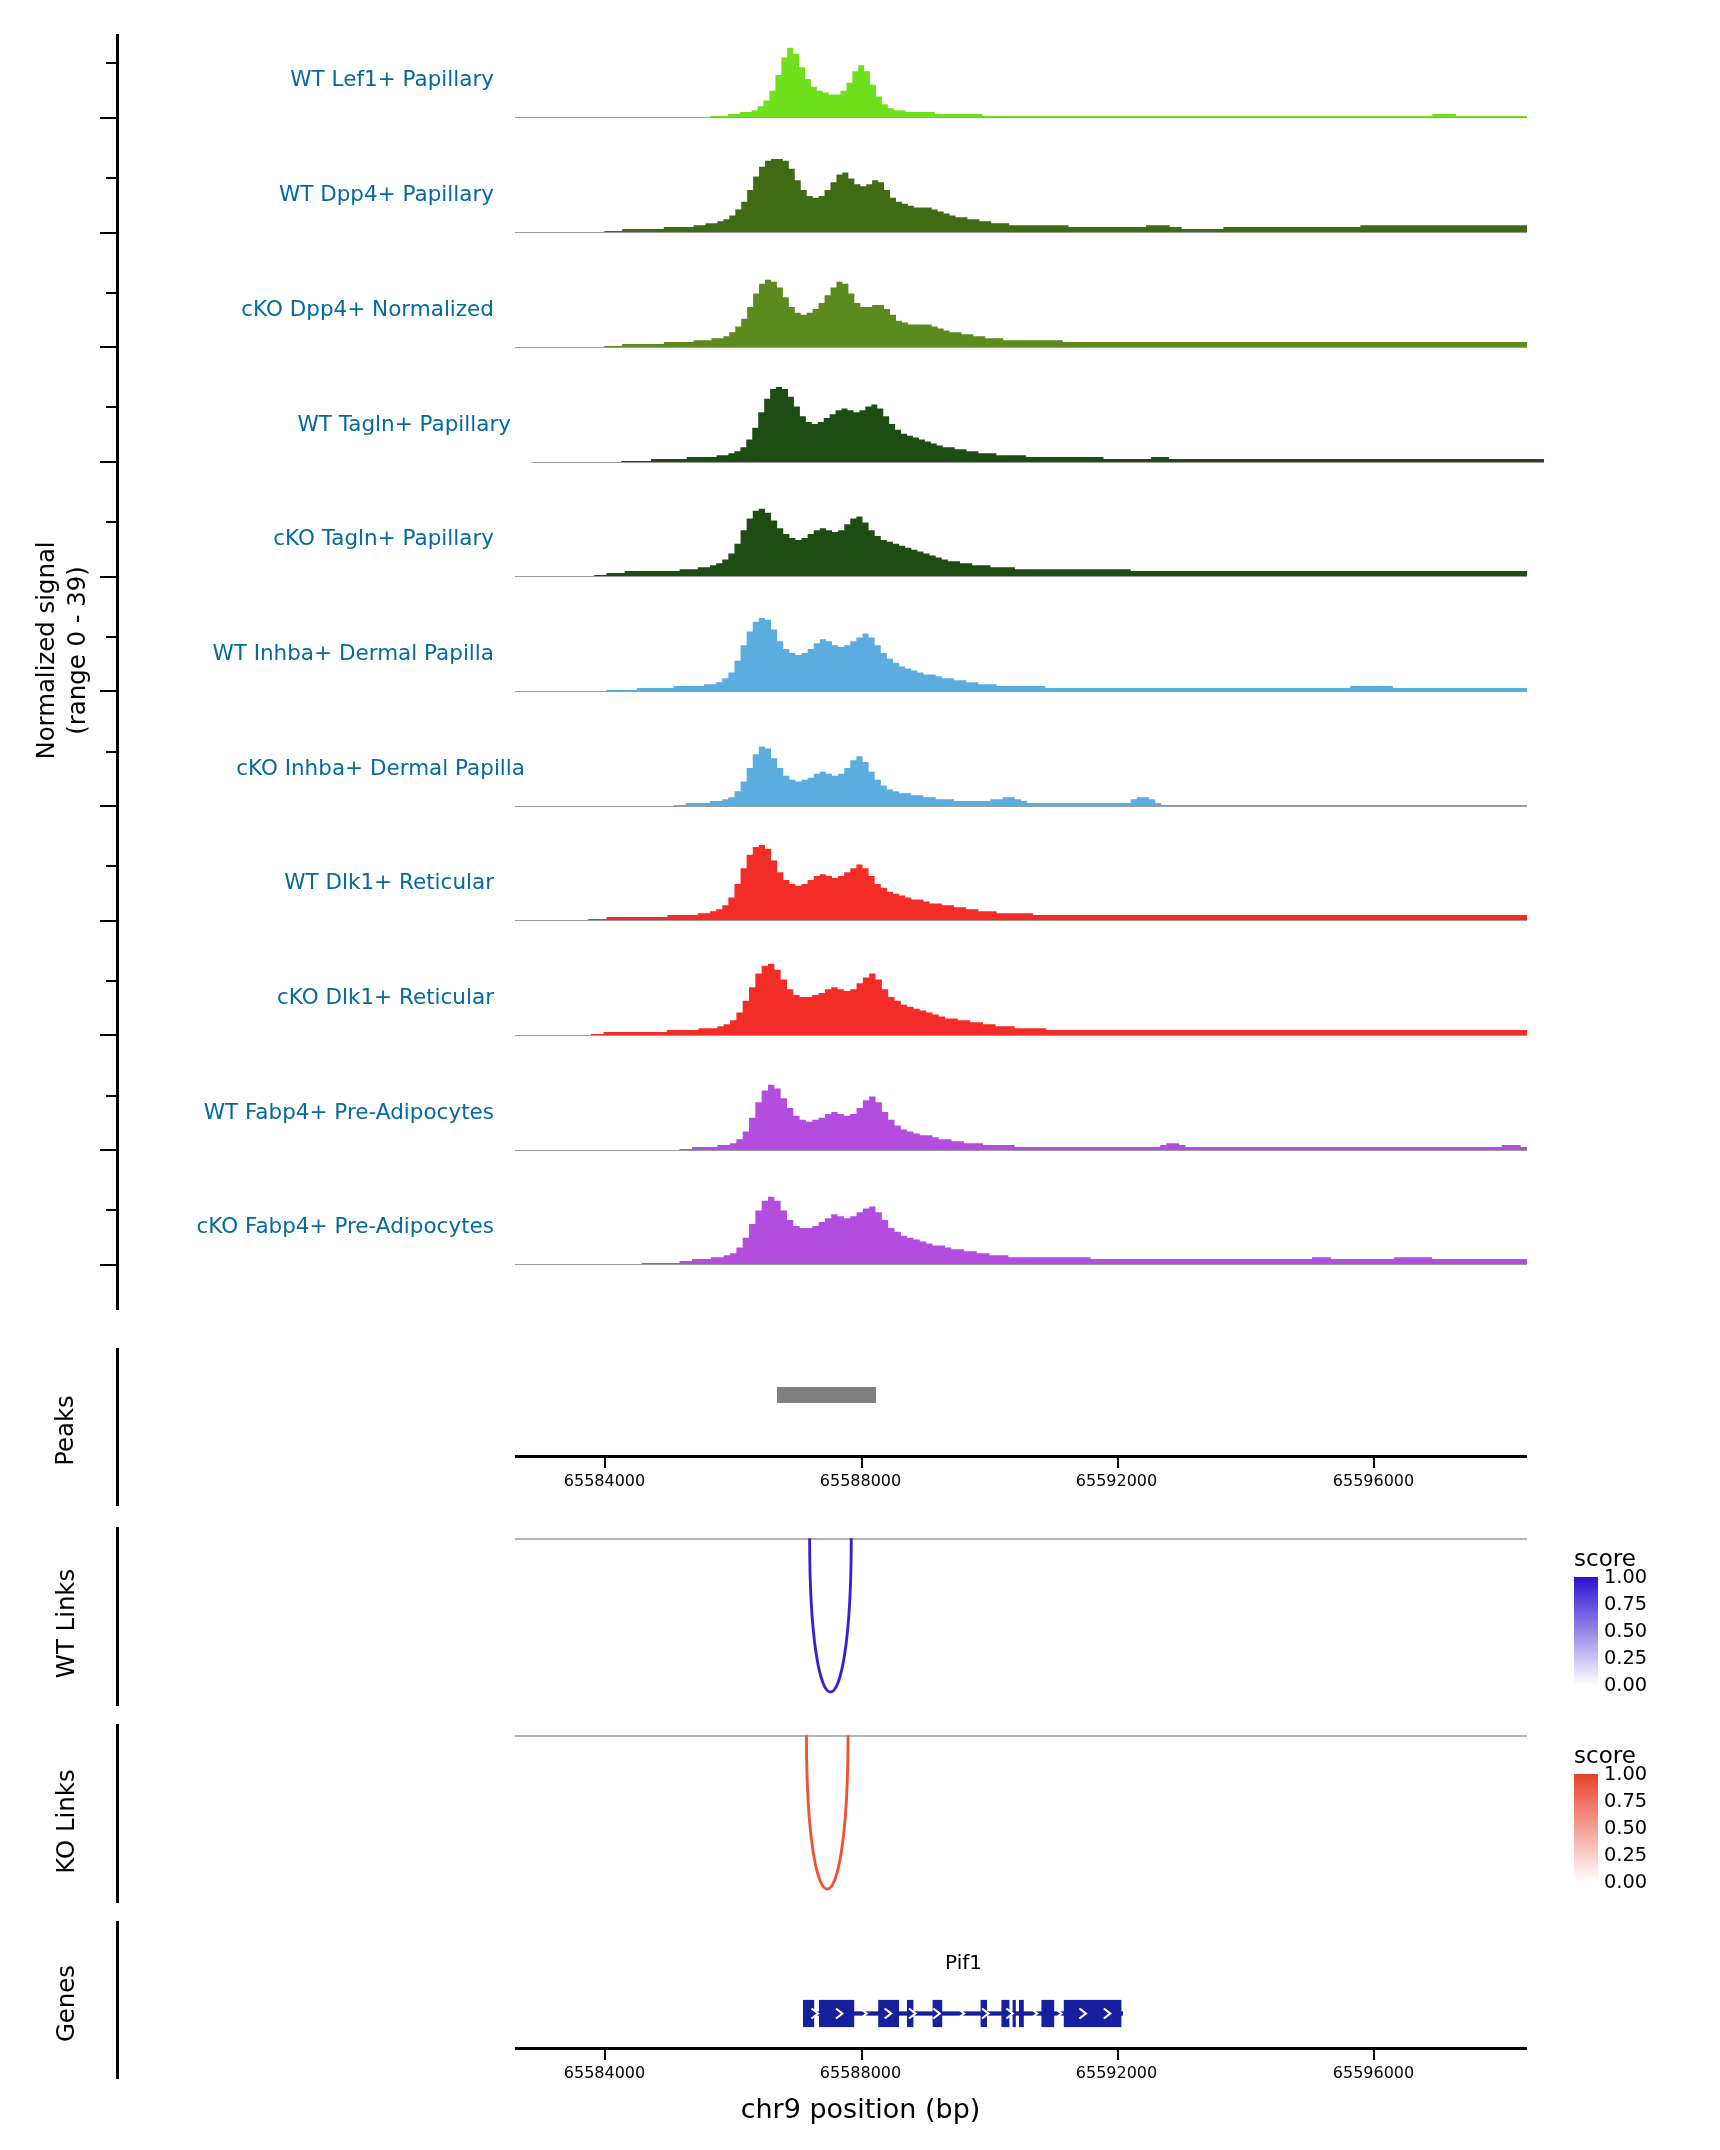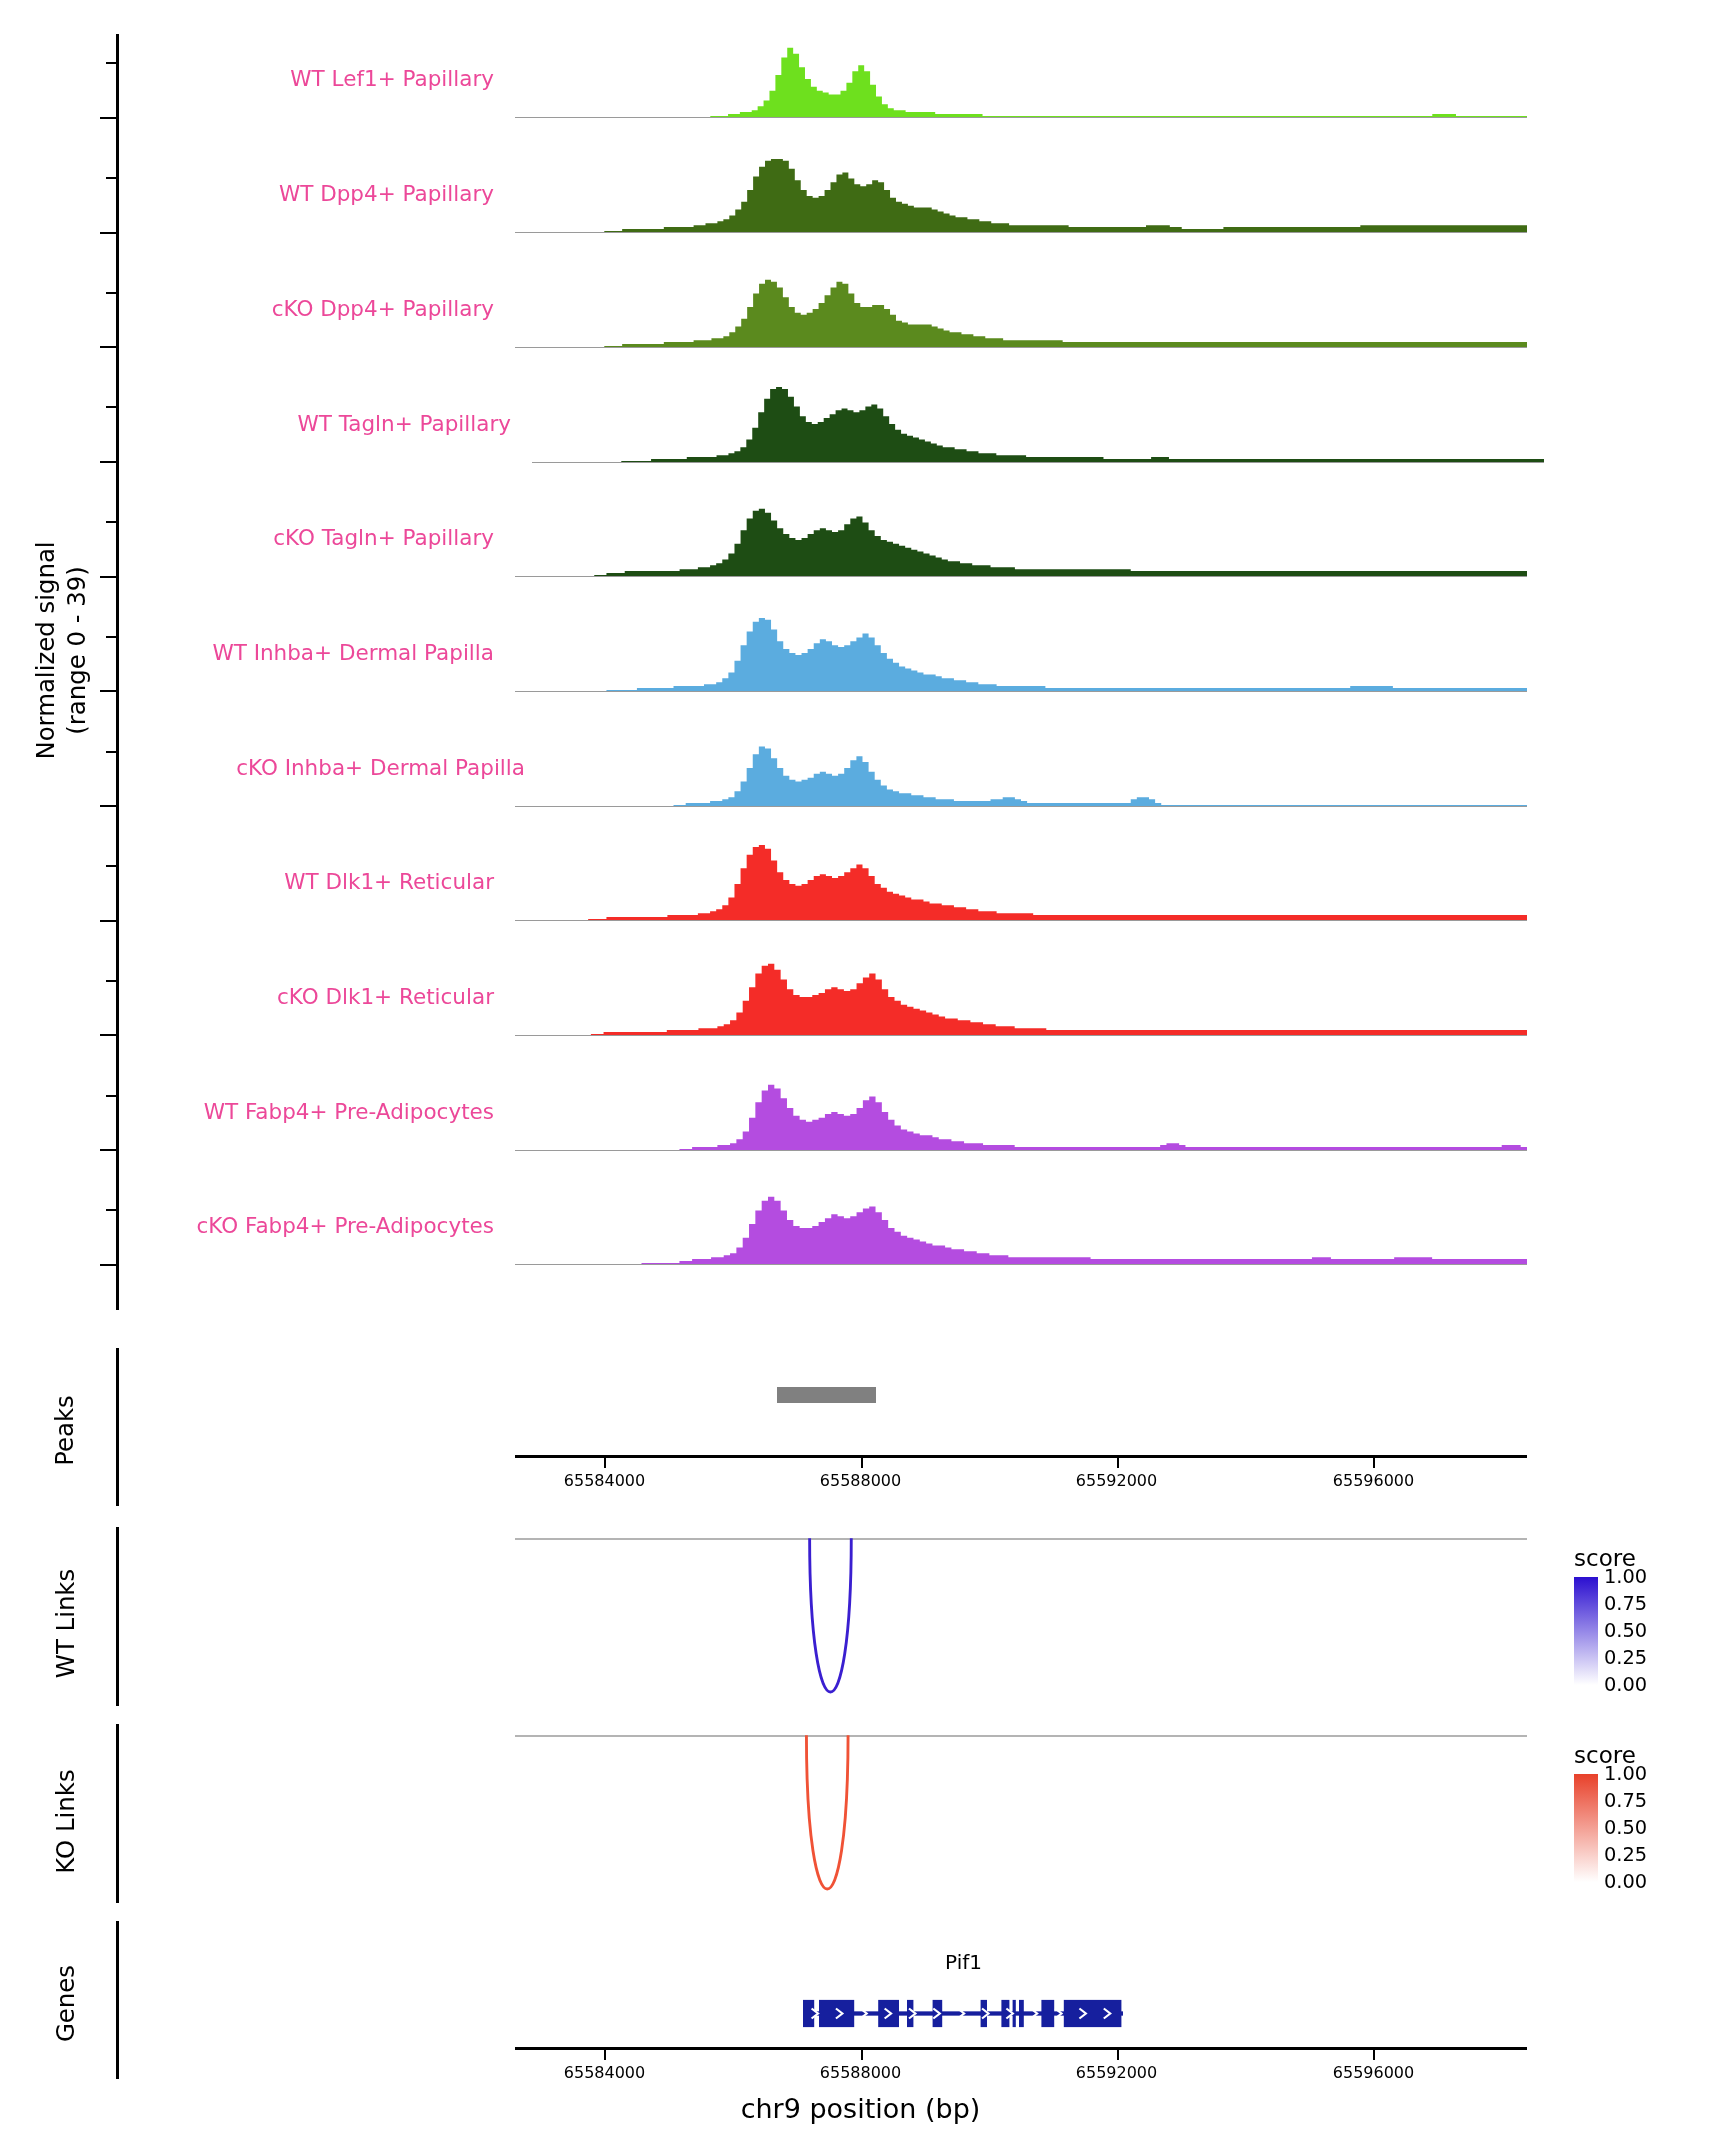--- a/index.html
+++ b/index.html
@@ -48,21 +48,21 @@
     position: absolute;
     left: 0;
     width: 1721px;
   }
   .track-label {
     position: absolute;
     right: 0;
     width: 387px;
     text-align: right;
     font-size: 21.5px;
-    color: #ec4899;
+    color: #0369a1;
     white-space: nowrap;
   }
   .track-canvas {
     position: absolute;
     left: 515px;
     width: 1012px;
   }
   .baseline {
     position: absolute;
     left: 0; right: 0;
@@ -193,21 +193,21 @@
       <div class="track" style="top: 154px; height: 79px;">
         <div class="track-label" style="right: 1227px; top: 27px;">WT Dpp4+ Papillary</div>
         <div class="track-canvas" style="top: 0px; height: 79px;">
           <svg width="1012" height="79" viewBox="0 0 1412 110">
             <path d="M 0 110 L 0.00 110.00 L 8.31 110.00 L 8.31 110.00 L 16.61 110.00 L 16.61 110.00 L 24.92 110.00 L 24.92 110.00 L 33.22 110.00 L 33.22 110.00 L 41.53 110.00 L 41.53 110.00 L 49.84 110.00 L 49.84 110.00 L 58.14 110.00 L 58.14 110.00 L 66.45 110.00 L 66.45 110.00 L 74.75 110.00 L 74.75 110.00 L 83.06 110.00 L 83.06 110.00 L 91.36 110.00 L 91.36 110.00 L 99.67 110.00 L 99.67 110.00 L 107.98 110.00 L 107.98 110.00 L 116.28 110.00 L 116.28 110.00 L 124.59 110.00 L 124.59 107.28 L 132.89 107.28 L 132.89 107.28 L 141.20 107.28 L 141.20 107.28 L 149.51 107.28 L 149.51 104.56 L 157.81 104.56 L 157.81 104.56 L 166.12 104.56 L 166.12 104.56 L 174.42 104.56 L 174.42 104.56 L 182.73 104.56 L 182.73 104.56 L 191.04 104.56 L 191.04 104.56 L 199.34 104.56 L 199.34 104.56 L 207.65 104.56 L 207.65 101.85 L 215.95 101.85 L 215.95 101.85 L 224.26 101.85 L 224.26 101.85 L 232.56 101.85 L 232.56 101.85 L 240.87 101.85 L 240.87 101.85 L 249.18 101.85 L 249.18 99.13 L 257.48 99.13 L 257.48 99.13 L 265.79 99.13 L 265.79 96.41 L 274.09 96.41 L 274.09 96.41 L 282.40 96.41 L 282.40 93.69 L 290.71 93.69 L 290.71 90.97 L 299.01 90.97 L 299.01 85.54 L 307.32 85.54 L 307.32 77.38 L 315.62 77.38 L 315.62 66.51 L 323.93 66.51 L 323.93 50.21 L 332.24 50.21 L 332.24 31.18 L 340.54 31.18 L 340.54 17.59 L 348.85 17.59 L 348.85 9.44 L 357.15 9.44 L 357.15 6.72 L 365.46 6.72 L 365.46 6.72 L 373.76 6.72 L 373.76 9.44 L 382.07 9.44 L 382.07 20.31 L 390.38 20.31 L 390.38 36.62 L 398.68 36.62 L 398.68 50.21 L 406.99 50.21 L 406.99 58.36 L 415.29 58.36 L 415.29 61.08 L 423.60 61.08 L 423.60 58.36 L 431.91 58.36 L 431.91 50.21 L 440.21 50.21 L 440.21 39.33 L 448.52 39.33 L 448.52 28.46 L 456.82 28.46 L 456.82 25.74 L 465.13 25.74 L 465.13 33.90 L 473.44 33.90 L 473.44 42.05 L 481.74 42.05 L 481.74 44.77 L 490.05 44.77 L 490.05 42.05 L 498.35 42.05 L 498.35 36.62 L 506.66 36.62 L 506.66 39.33 L 514.96 39.33 L 514.96 50.21 L 523.27 50.21 L 523.27 61.08 L 531.58 61.08 L 531.58 66.51 L 539.88 66.51 L 539.88 69.23 L 548.19 69.23 L 548.19 71.95 L 556.49 71.95 L 556.49 74.67 L 564.80 74.67 L 564.80 74.67 L 573.11 74.67 L 573.11 74.67 L 581.41 74.67 L 581.41 77.38 L 589.72 77.38 L 589.72 80.10 L 598.02 80.10 L 598.02 82.82 L 606.33 82.82 L 606.33 85.54 L 614.64 85.54 L 614.64 88.26 L 622.94 88.26 L 622.94 88.26 L 631.25 88.26 L 631.25 90.97 L 639.55 90.97 L 639.55 90.97 L 647.86 90.97 L 647.86 93.69 L 656.16 93.69 L 656.16 93.69 L 664.47 93.69 L 664.47 96.41 L 672.78 96.41 L 672.78 96.41 L 681.08 96.41 L 681.08 96.41 L 689.39 96.41 L 689.39 99.13 L 697.69 99.13 L 697.69 99.13 L 706.00 99.13 L 706.00 99.13 L 714.31 99.13 L 714.31 99.13 L 722.61 99.13 L 722.61 99.13 L 730.92 99.13 L 730.92 99.13 L 739.22 99.13 L 739.22 99.13 L 747.53 99.13 L 747.53 99.13 L 755.84 99.13 L 755.84 99.13 L 764.14 99.13 L 764.14 99.13 L 772.45 99.13 L 772.45 101.85 L 780.75 101.85 L 780.75 101.85 L 789.06 101.85 L 789.06 101.85 L 797.36 101.85 L 797.36 101.85 L 805.67 101.85 L 805.67 101.85 L 813.98 101.85 L 813.98 101.85 L 822.28 101.85 L 822.28 101.85 L 830.59 101.85 L 830.59 101.85 L 838.89 101.85 L 838.89 101.85 L 847.20 101.85 L 847.20 101.85 L 855.51 101.85 L 855.51 101.85 L 863.81 101.85 L 863.81 101.85 L 872.12 101.85 L 872.12 101.85 L 880.42 101.85 L 880.42 99.13 L 888.73 99.13 L 888.73 99.13 L 897.04 99.13 L 897.04 99.13 L 905.34 99.13 L 905.34 99.13 L 913.65 99.13 L 913.65 101.85 L 921.95 101.85 L 921.95 101.85 L 930.26 101.85 L 930.26 104.56 L 938.56 104.56 L 938.56 104.56 L 946.87 104.56 L 946.87 104.56 L 955.18 104.56 L 955.18 104.56 L 963.48 104.56 L 963.48 104.56 L 971.79 104.56 L 971.79 104.56 L 980.09 104.56 L 980.09 104.56 L 988.40 104.56 L 988.40 101.85 L 996.71 101.85 L 996.71 101.85 L 1005.01 101.85 L 1005.01 101.85 L 1013.32 101.85 L 1013.32 101.85 L 1021.62 101.85 L 1021.62 101.85 L 1029.93 101.85 L 1029.93 101.85 L 1038.24 101.85 L 1038.24 101.85 L 1046.54 101.85 L 1046.54 101.85 L 1054.85 101.85 L 1054.85 101.85 L 1063.15 101.85 L 1063.15 101.85 L 1071.46 101.85 L 1071.46 101.85 L 1079.76 101.85 L 1079.76 101.85 L 1088.07 101.85 L 1088.07 101.85 L 1096.38 101.85 L 1096.38 101.85 L 1104.68 101.85 L 1104.68 101.85 L 1112.99 101.85 L 1112.99 101.85 L 1121.29 101.85 L 1121.29 101.85 L 1129.60 101.85 L 1129.60 101.85 L 1137.91 101.85 L 1137.91 101.85 L 1146.21 101.85 L 1146.21 101.85 L 1154.52 101.85 L 1154.52 101.85 L 1162.82 101.85 L 1162.82 101.85 L 1171.13 101.85 L 1171.13 101.85 L 1179.44 101.85 L 1179.44 99.13 L 1187.74 99.13 L 1187.74 99.13 L 1196.05 99.13 L 1196.05 99.13 L 1204.35 99.13 L 1204.35 99.13 L 1212.66 99.13 L 1212.66 99.13 L 1220.96 99.13 L 1220.96 99.13 L 1229.27 99.13 L 1229.27 99.13 L 1237.58 99.13 L 1237.58 99.13 L 1245.88 99.13 L 1245.88 99.13 L 1254.19 99.13 L 1254.19 99.13 L 1262.49 99.13 L 1262.49 99.13 L 1270.80 99.13 L 1270.80 99.13 L 1279.11 99.13 L 1279.11 99.13 L 1287.41 99.13 L 1287.41 99.13 L 1295.72 99.13 L 1295.72 99.13 L 1304.02 99.13 L 1304.02 99.13 L 1312.33 99.13 L 1312.33 99.13 L 1320.64 99.13 L 1320.64 99.13 L 1328.94 99.13 L 1328.94 99.13 L 1337.25 99.13 L 1337.25 99.13 L 1345.55 99.13 L 1345.55 99.13 L 1353.86 99.13 L 1353.86 99.13 L 1362.16 99.13 L 1362.16 99.13 L 1370.47 99.13 L 1370.47 99.13 L 1378.78 99.13 L 1378.78 99.13 L 1387.08 99.13 L 1387.08 99.13 L 1395.39 99.13 L 1395.39 99.13 L 1403.69 99.13 L 1403.69 99.13 L 1412.00 99.13 L 1412 110 Z" fill="#3f6b14"></path>
           </svg>
           <div class="baseline"></div>
         </div>
       </div>
       <div class="track" style="top: 269px; height: 79px;">
-        <div class="track-label" style="right: 1227px; top: 27px;">cKO Dpp4+ Papillary</div>
+        <div class="track-label" style="right: 1227px; top: 27px;">cKO Dpp4+ Normalized</div>
         <div class="track-canvas" style="top: 0px; height: 79px;">
           <svg width="1012" height="79" viewBox="0 0 1412 110">
             <path d="M 0 110 L 0.00 110.00 L 8.31 110.00 L 8.31 110.00 L 16.61 110.00 L 16.61 110.00 L 24.92 110.00 L 24.92 110.00 L 33.22 110.00 L 33.22 110.00 L 41.53 110.00 L 41.53 110.00 L 49.84 110.00 L 49.84 110.00 L 58.14 110.00 L 58.14 110.00 L 66.45 110.00 L 66.45 110.00 L 74.75 110.00 L 74.75 110.00 L 83.06 110.00 L 83.06 110.00 L 91.36 110.00 L 91.36 110.00 L 99.67 110.00 L 99.67 110.00 L 107.98 110.00 L 107.98 110.00 L 116.28 110.00 L 116.28 110.00 L 124.59 110.00 L 124.59 107.28 L 132.89 107.28 L 132.89 107.28 L 141.20 107.28 L 141.20 107.28 L 149.51 107.28 L 149.51 104.56 L 157.81 104.56 L 157.81 104.56 L 166.12 104.56 L 166.12 104.56 L 174.42 104.56 L 174.42 104.56 L 182.73 104.56 L 182.73 104.56 L 191.04 104.56 L 191.04 104.56 L 199.34 104.56 L 199.34 104.56 L 207.65 104.56 L 207.65 101.85 L 215.95 101.85 L 215.95 101.85 L 224.26 101.85 L 224.26 101.85 L 232.56 101.85 L 232.56 101.85 L 240.87 101.85 L 240.87 101.85 L 249.18 101.85 L 249.18 99.13 L 257.48 99.13 L 257.48 99.13 L 265.79 99.13 L 265.79 99.13 L 274.09 99.13 L 274.09 96.41 L 282.40 96.41 L 282.40 96.41 L 290.71 96.41 L 290.71 93.69 L 299.01 93.69 L 299.01 88.26 L 307.32 88.26 L 307.32 80.10 L 315.62 80.10 L 315.62 69.23 L 323.93 69.23 L 323.93 52.92 L 332.24 52.92 L 332.24 33.90 L 340.54 33.90 L 340.54 20.31 L 348.85 20.31 L 348.85 14.87 L 357.15 14.87 L 357.15 17.59 L 365.46 17.59 L 365.46 25.74 L 373.76 25.74 L 373.76 39.33 L 382.07 39.33 L 382.07 52.92 L 390.38 52.92 L 390.38 61.08 L 398.68 61.08 L 398.68 63.79 L 406.99 63.79 L 406.99 61.08 L 415.29 61.08 L 415.29 55.64 L 423.60 55.64 L 423.60 47.49 L 431.91 47.49 L 431.91 36.62 L 440.21 36.62 L 440.21 25.74 L 448.52 25.74 L 448.52 17.59 L 456.82 17.59 L 456.82 20.31 L 465.13 20.31 L 465.13 33.90 L 473.44 33.90 L 473.44 47.49 L 481.74 47.49 L 481.74 52.92 L 490.05 52.92 L 490.05 52.92 L 498.35 52.92 L 498.35 50.21 L 506.66 50.21 L 506.66 50.21 L 514.96 50.21 L 514.96 55.64 L 523.27 55.64 L 523.27 63.79 L 531.58 63.79 L 531.58 71.95 L 539.88 71.95 L 539.88 74.67 L 548.19 74.67 L 548.19 77.38 L 556.49 77.38 L 556.49 77.38 L 564.80 77.38 L 564.80 77.38 L 573.11 77.38 L 573.11 77.38 L 581.41 77.38 L 581.41 80.10 L 589.72 80.10 L 589.72 82.82 L 598.02 82.82 L 598.02 85.54 L 606.33 85.54 L 606.33 88.26 L 614.64 88.26 L 614.64 88.26 L 622.94 88.26 L 622.94 90.97 L 631.25 90.97 L 631.25 90.97 L 639.55 90.97 L 639.55 93.69 L 647.86 93.69 L 647.86 93.69 L 656.16 93.69 L 656.16 96.41 L 664.47 96.41 L 664.47 96.41 L 672.78 96.41 L 672.78 96.41 L 681.08 96.41 L 681.08 99.13 L 689.39 99.13 L 689.39 99.13 L 697.69 99.13 L 697.69 99.13 L 706.00 99.13 L 706.00 99.13 L 714.31 99.13 L 714.31 99.13 L 722.61 99.13 L 722.61 99.13 L 730.92 99.13 L 730.92 99.13 L 739.22 99.13 L 739.22 99.13 L 747.53 99.13 L 747.53 99.13 L 755.84 99.13 L 755.84 99.13 L 764.14 99.13 L 764.14 101.85 L 772.45 101.85 L 772.45 101.85 L 780.75 101.85 L 780.75 101.85 L 789.06 101.85 L 789.06 101.85 L 797.36 101.85 L 797.36 101.85 L 805.67 101.85 L 805.67 101.85 L 813.98 101.85 L 813.98 101.85 L 822.28 101.85 L 822.28 101.85 L 830.59 101.85 L 830.59 101.85 L 838.89 101.85 L 838.89 101.85 L 847.20 101.85 L 847.20 101.85 L 855.51 101.85 L 855.51 101.85 L 863.81 101.85 L 863.81 101.85 L 872.12 101.85 L 872.12 101.85 L 880.42 101.85 L 880.42 101.85 L 888.73 101.85 L 888.73 101.85 L 897.04 101.85 L 897.04 101.85 L 905.34 101.85 L 905.34 101.85 L 913.65 101.85 L 913.65 101.85 L 921.95 101.85 L 921.95 101.85 L 930.26 101.85 L 930.26 101.85 L 938.56 101.85 L 938.56 101.85 L 946.87 101.85 L 946.87 101.85 L 955.18 101.85 L 955.18 101.85 L 963.48 101.85 L 963.48 101.85 L 971.79 101.85 L 971.79 101.85 L 980.09 101.85 L 980.09 101.85 L 988.40 101.85 L 988.40 101.85 L 996.71 101.85 L 996.71 101.85 L 1005.01 101.85 L 1005.01 101.85 L 1013.32 101.85 L 1013.32 101.85 L 1021.62 101.85 L 1021.62 101.85 L 1029.93 101.85 L 1029.93 101.85 L 1038.24 101.85 L 1038.24 101.85 L 1046.54 101.85 L 1046.54 101.85 L 1054.85 101.85 L 1054.85 101.85 L 1063.15 101.85 L 1063.15 101.85 L 1071.46 101.85 L 1071.46 101.85 L 1079.76 101.85 L 1079.76 101.85 L 1088.07 101.85 L 1088.07 101.85 L 1096.38 101.85 L 1096.38 101.85 L 1104.68 101.85 L 1104.68 101.85 L 1112.99 101.85 L 1112.99 101.85 L 1121.29 101.85 L 1121.29 101.85 L 1129.60 101.85 L 1129.60 101.85 L 1137.91 101.85 L 1137.91 101.85 L 1146.21 101.85 L 1146.21 101.85 L 1154.52 101.85 L 1154.52 101.85 L 1162.82 101.85 L 1162.82 101.85 L 1171.13 101.85 L 1171.13 101.85 L 1179.44 101.85 L 1179.44 101.85 L 1187.74 101.85 L 1187.74 101.85 L 1196.05 101.85 L 1196.05 101.85 L 1204.35 101.85 L 1204.35 101.85 L 1212.66 101.85 L 1212.66 101.85 L 1220.96 101.85 L 1220.96 101.85 L 1229.27 101.85 L 1229.27 101.85 L 1237.58 101.85 L 1237.58 101.85 L 1245.88 101.85 L 1245.88 101.85 L 1254.19 101.85 L 1254.19 101.85 L 1262.49 101.85 L 1262.49 101.85 L 1270.80 101.85 L 1270.80 101.85 L 1279.11 101.85 L 1279.11 101.85 L 1287.41 101.85 L 1287.41 101.85 L 1295.72 101.85 L 1295.72 101.85 L 1304.02 101.85 L 1304.02 101.85 L 1312.33 101.85 L 1312.33 101.85 L 1320.64 101.85 L 1320.64 101.85 L 1328.94 101.85 L 1328.94 101.85 L 1337.25 101.85 L 1337.25 101.85 L 1345.55 101.85 L 1345.55 101.85 L 1353.86 101.85 L 1353.86 101.85 L 1362.16 101.85 L 1362.16 101.85 L 1370.47 101.85 L 1370.47 101.85 L 1378.78 101.85 L 1378.78 101.85 L 1387.08 101.85 L 1387.08 101.85 L 1395.39 101.85 L 1395.39 101.85 L 1403.69 101.85 L 1403.69 101.85 L 1412.00 101.85 L 1412 110 Z" fill="#5b8a1e"></path>
           </svg>
           <div class="baseline"></div>
         </div>
       </div>
       <div class="track" style="top: 384px; height: 79px; margin-left: 17px;">
         <div class="track-label" style="right: 1227px; top: 27px;">WT Tagln+ Papillary</div>
         <div class="track-canvas" style="top: 0px; height: 79px;">

